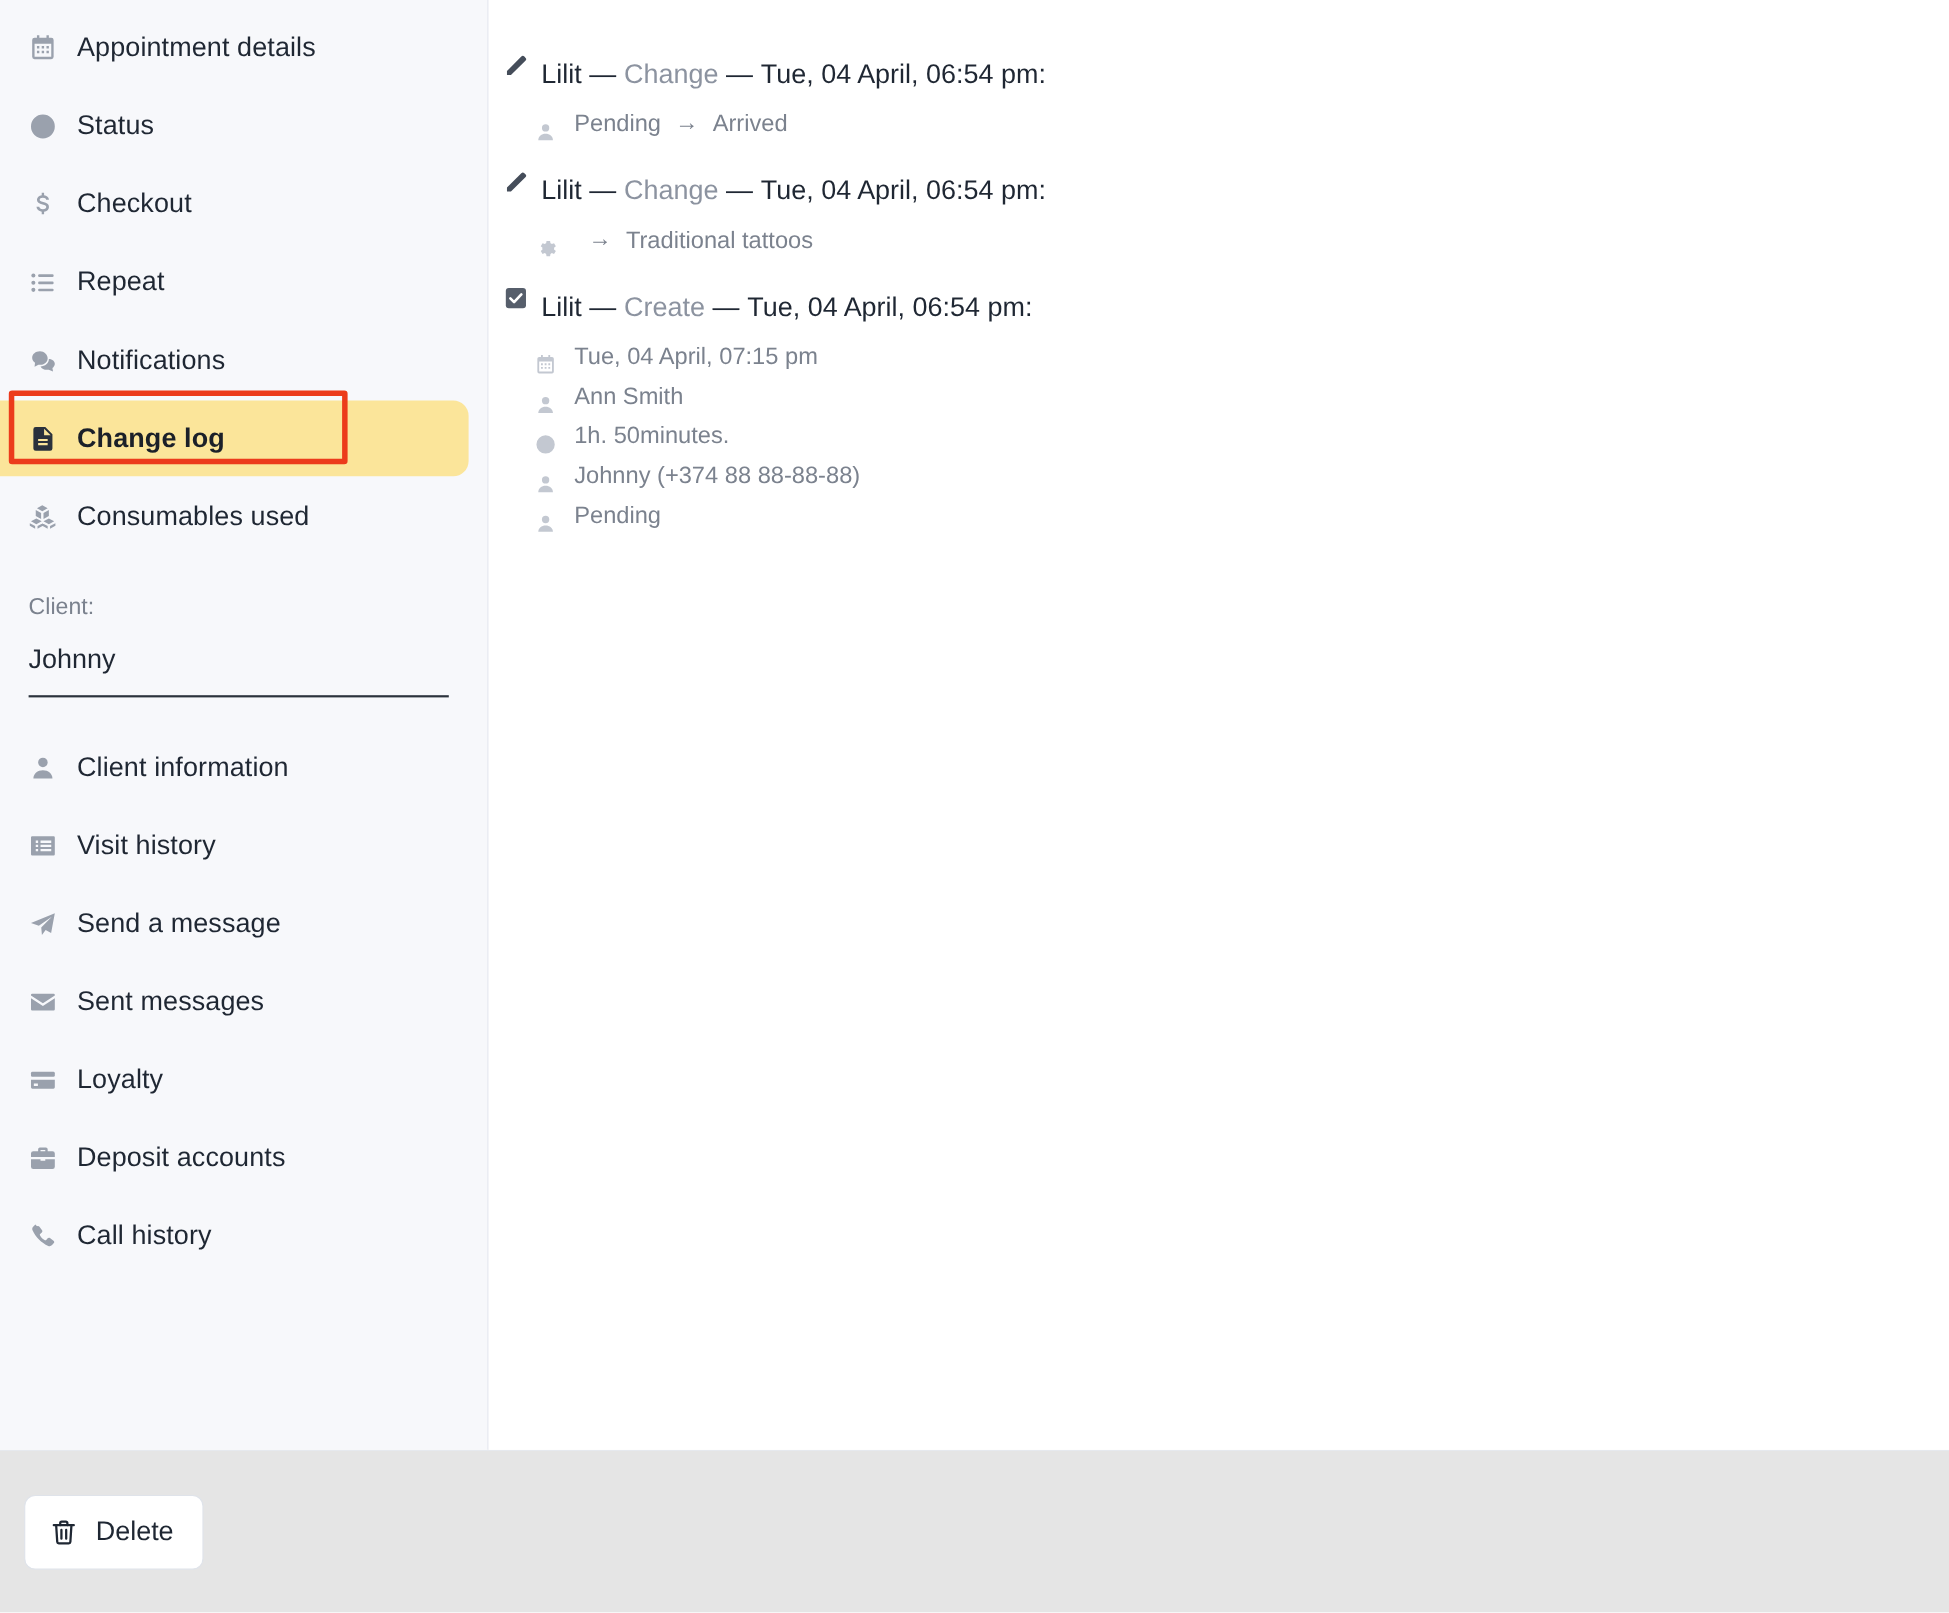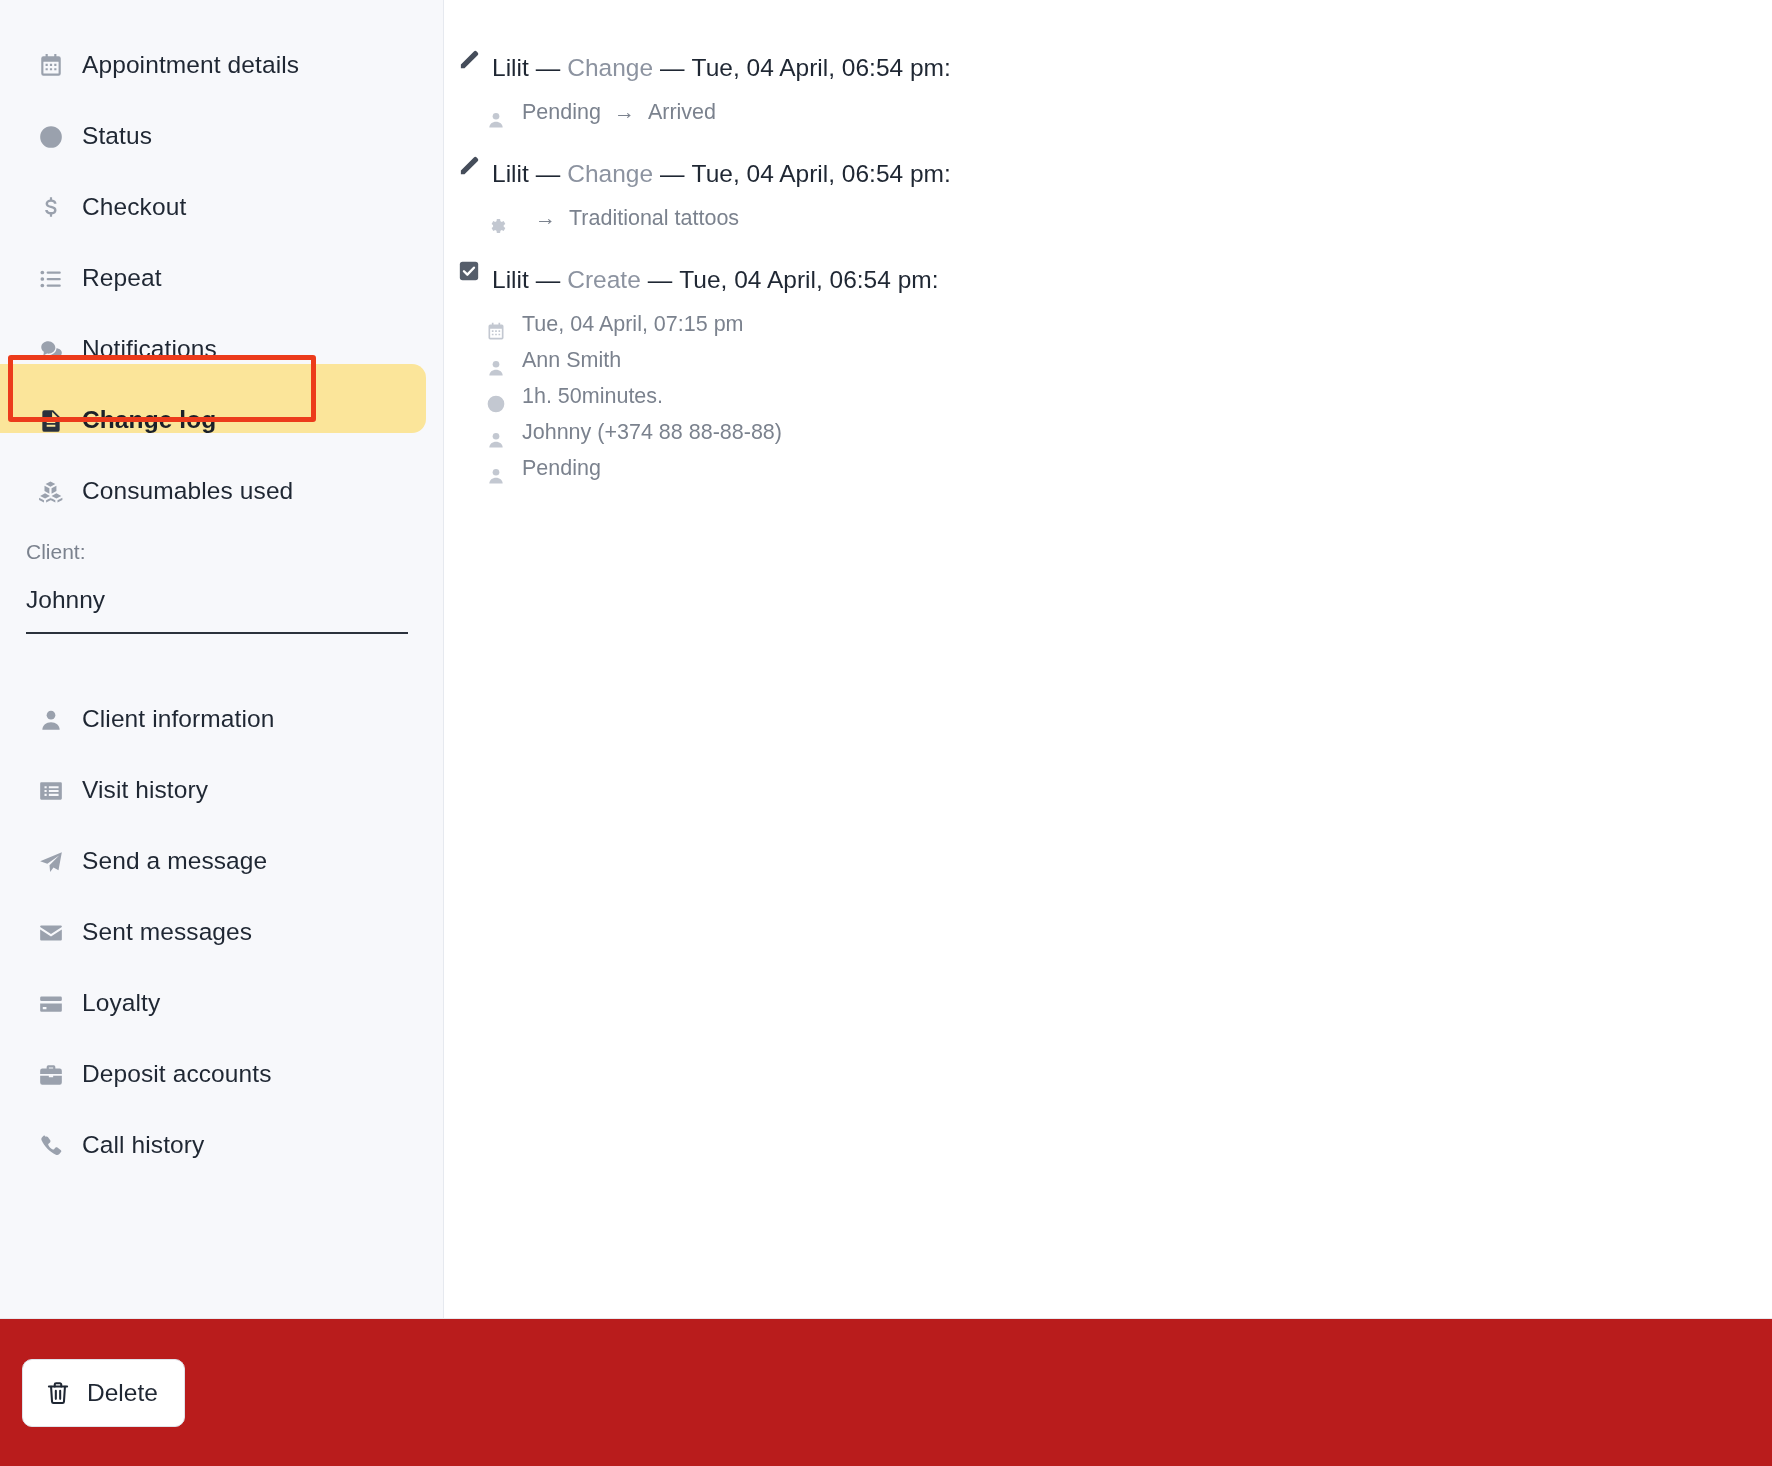--- a/index.html
+++ b/index.html
@@ -34,23 +34,23 @@
     flex: 0 0 444px;
     background: #f7f8fb;
     border-right: 1px solid #e6e9ef;
     position: relative;
     padding-top: 8px;
     overflow: hidden;
   }
 
   .nav-item {
     display: flex;
-    align-items: flex-end;
+    align-items: center;
     height: 71px;
-    padding-left: 38px;
+    padding-left: 26px;
     position: relative;
     cursor: pointer;
     user-select: none;
   }
 
   .nav-item .ico {
     width: 34px;
     flex: 0 0 34px;
     display: flex;
     align-items: center;
@@ -174,21 +174,21 @@
   .entry-body { margin-top: 6px; }
   .entry-body .log-detail { line-height: 36px; }
 
   .log-entry.spaced { margin-bottom: 24px; }
 
   
   .footer {
     flex: 0 0 auto;
     height: 148px;
     border-top: 1px solid #e6e9ef;
-    background: #b91c1c;
+    background: #e5e5e5;
     display: flex;
     align-items: center;
     padding-left: 22px;
   }
 
   .delete-btn {
     display: flex;
     align-items: center;
     height: 68px;
     padding: 0 26px 0 22px;

